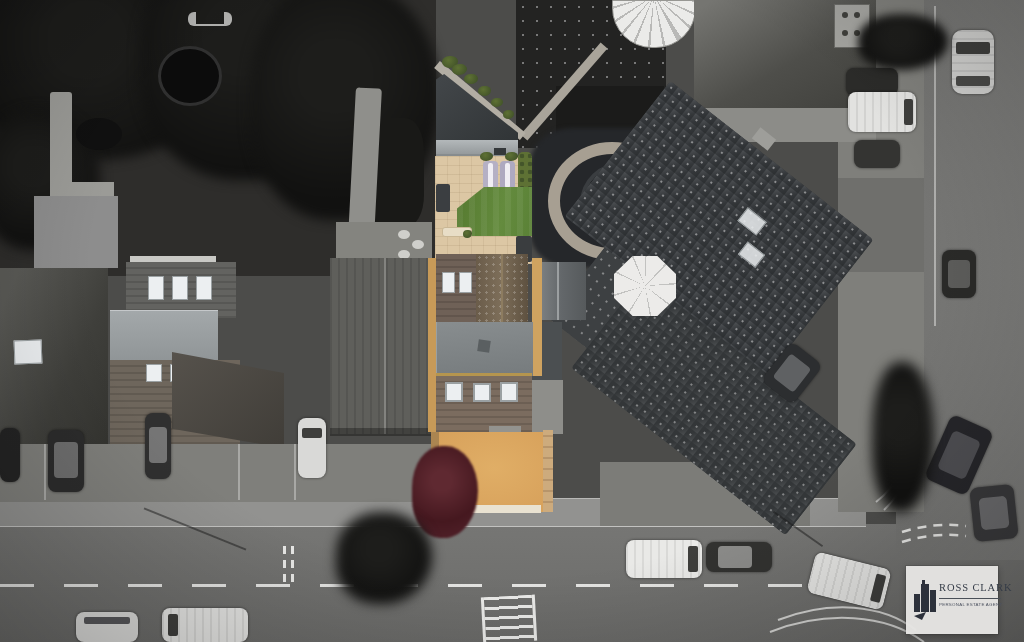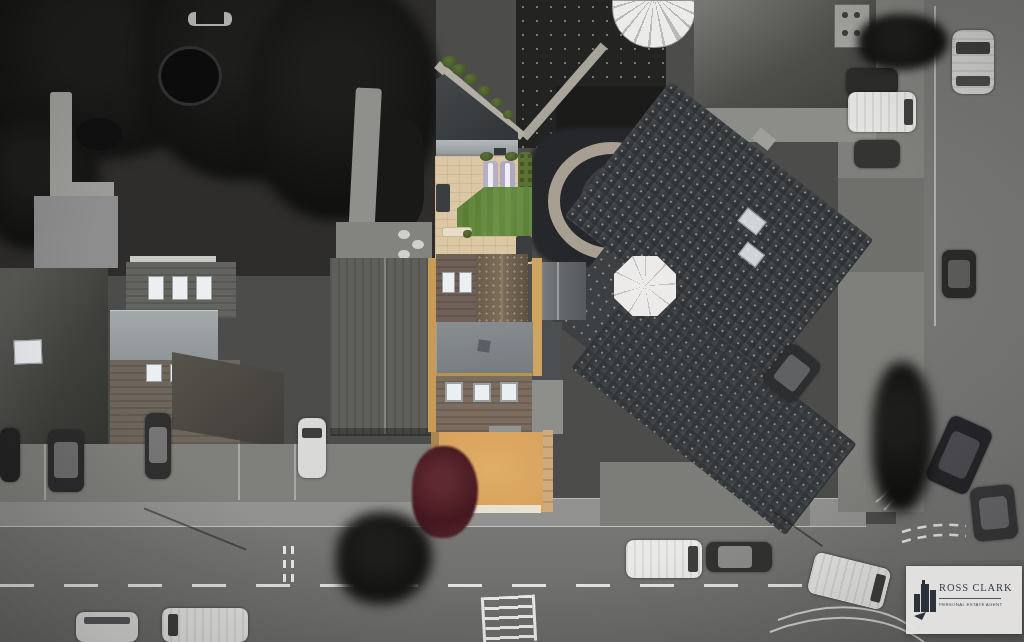--- a/index.html
+++ b/index.html
@@ -239,21 +239,21 @@
       <div class="win p" style="left:56px;top:7px;width:9px;height:26px;"></div>
     </div>
   <div class="p veh" style="left:854px;top:140px;width:46px;height:28px;background:#343432;"></div>
 
   <div class="p tree" style="left:336px;top:512px;width:96px;height:92px;"></div>
   <div class="p tree" style="left:872px;top:362px;width:62px;height:150px;"></div>
   <div class="p tree" style="left:858px;top:14px;width:90px;height:56px;filter:blur(4px);"></div>
 
   <div class="p vignette" style="left:0;top:0;width:1024px;height:642px;"></div>
 
-  <div class="p card" style="left:906px;top:566px;width:116px;height:68px;">
+  <div class="p card" style="left:906px;top:566px;width:92px;height:68px;">
     <svg class="p" style="left:6px;top:12px;" width="26" height="44" viewBox="0 0 26 44">
       <g fill="#2b303a">
         <rect x="2" y="16" width="6" height="18"></rect>
         <rect x="9" y="6" width="8" height="28"></rect>
         <rect x="18" y="12" width="6" height="22"></rect>
         <rect x="10" y="2" width="3" height="6"></rect>
         <path d="M2 38 L14 34 L10 42 Z"></path>
       </g>
     </svg>
     <div class="p brand" style="left:33px;top:16px;">ROSS CLARK</div>

